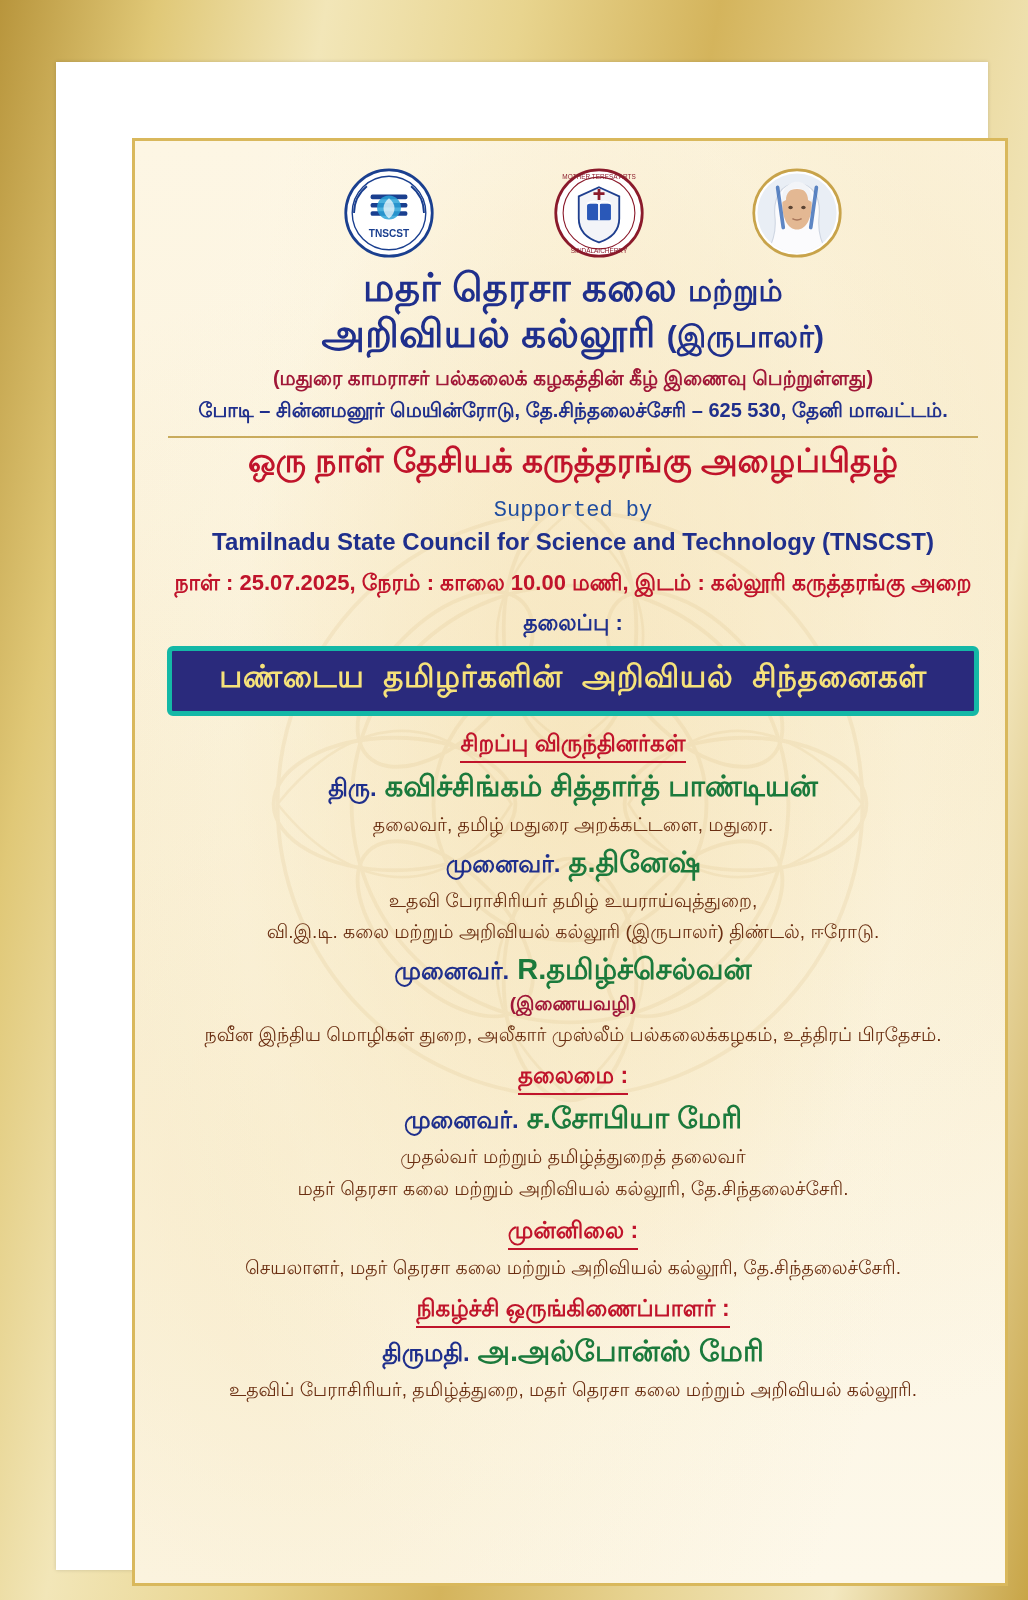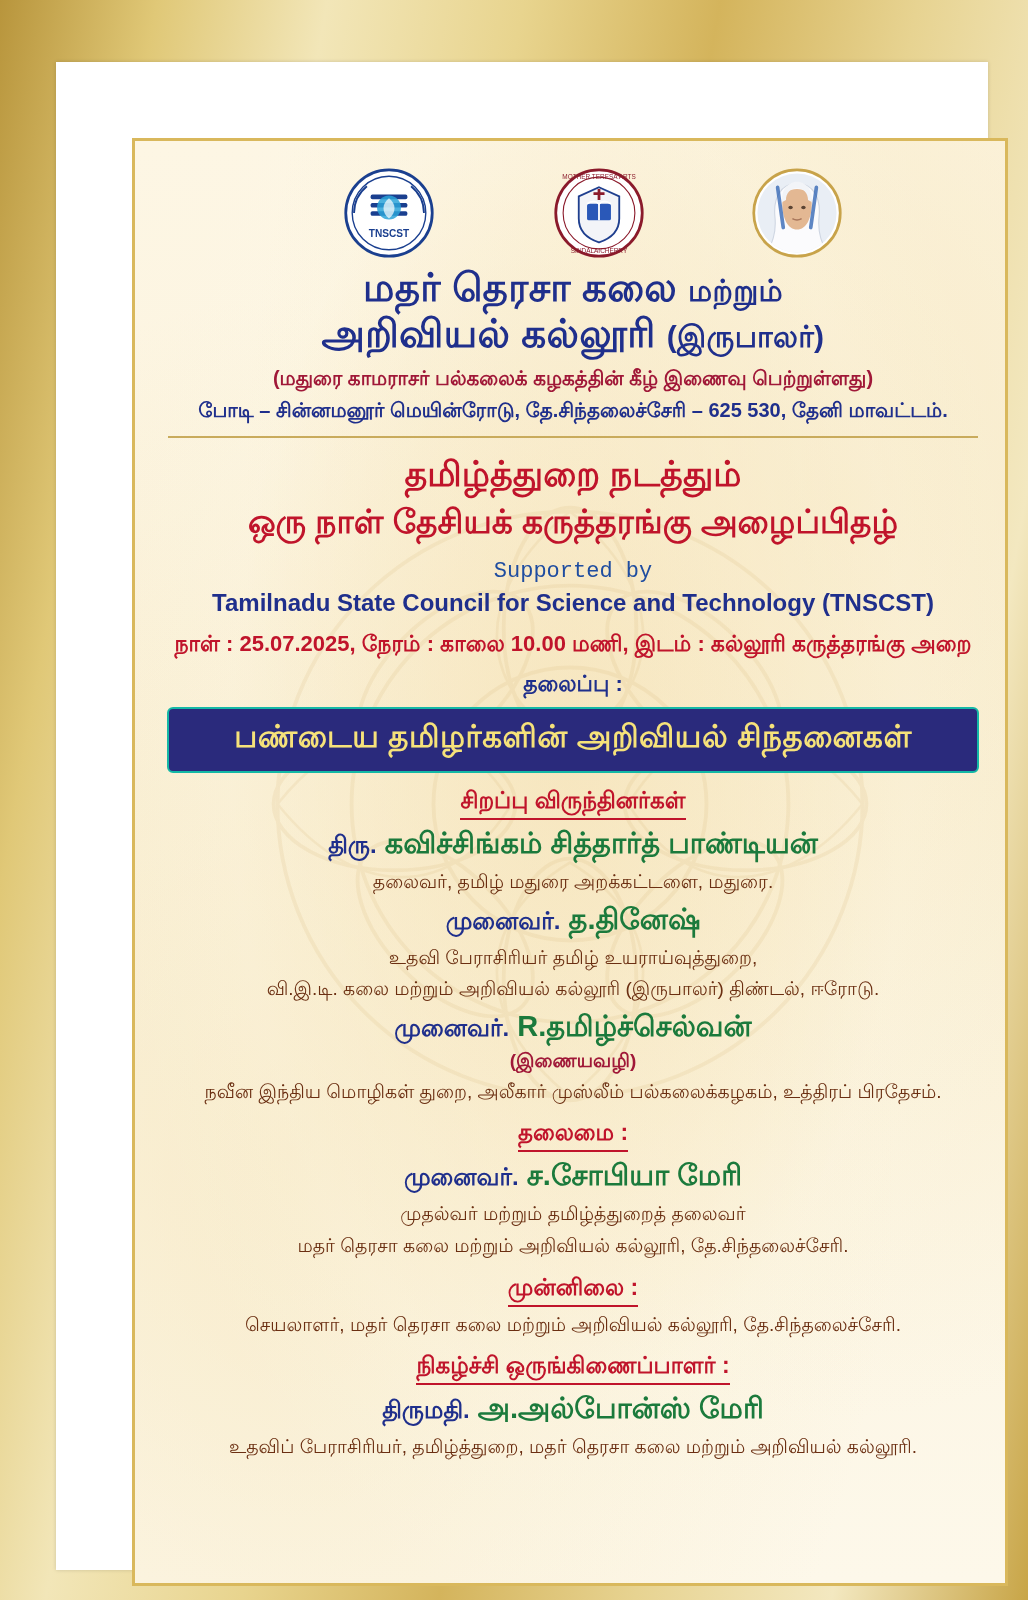--- a/index.html
+++ b/index.html
@@ -154,24 +154,25 @@
     margin-top: 12px;
     font-size: 22px;
     font-weight: bold;
     color: #1f2f8c;
     text-align: center;
   }
   .topic-banner {
     margin: 8px auto 0;
     width: 812px;
     background: #2a2a7c;
-    border: 2px solid #14b8a6;
+    border: 5px solid #14b8a6;
     border-radius: 6px;
     padding: 10px 0 12px;
     box-sizing: border-box;
+    font-family: Liberation Mono, monospace;
   }
   .topic-banner .topic-text {
     font-size: 31px;
     font-weight: bold;
     color: #f6e27a;
     letter-spacing: 0.5px;
   }
   .section-label {
     margin-top: 14px;
     font-size: 23px;
@@ -299,21 +300,20 @@
           <div>
             <span>அறிவியல் கல்லூரி</span>
             <span class="small">(இருபாலர்)</span>
           </div>
         </div>
 
         <div class="affil">(மதுரை காமராசர் பல்கலைக் கழகத்தின் கீழ் இணைவு பெற்றுள்ளது)</div>
         <div class="address">போடி – சின்னமனூர் மெயின்ரோடு, தே.சிந்தலைச்சேரி – 625 530, தேனி மாவட்டம்.</div>
         <div class="rule"></div>
 
-        <div class="dept-line1">தமிழ்த்துறை நடத்தும்</div>
         <div class="dept-line2">ஒரு நாள் தேசியக் கருத்தரங்கு அழைப்பிதழ்</div>
 
         <div class="supported-by">Supported by</div>
         <div class="support-org">
           <div>Tamilnadu State Council for Science and Technology (TNSCST)</div>
         </div>
 
         <div class="datetime">நாள் : 25.07.2025,   நேரம் : காலை 10.00 மணி,   இடம் : கல்லூரி கருத்தரங்கு அறை</div>
 
         <div class="topic-label">தலைப்பு :</div>

